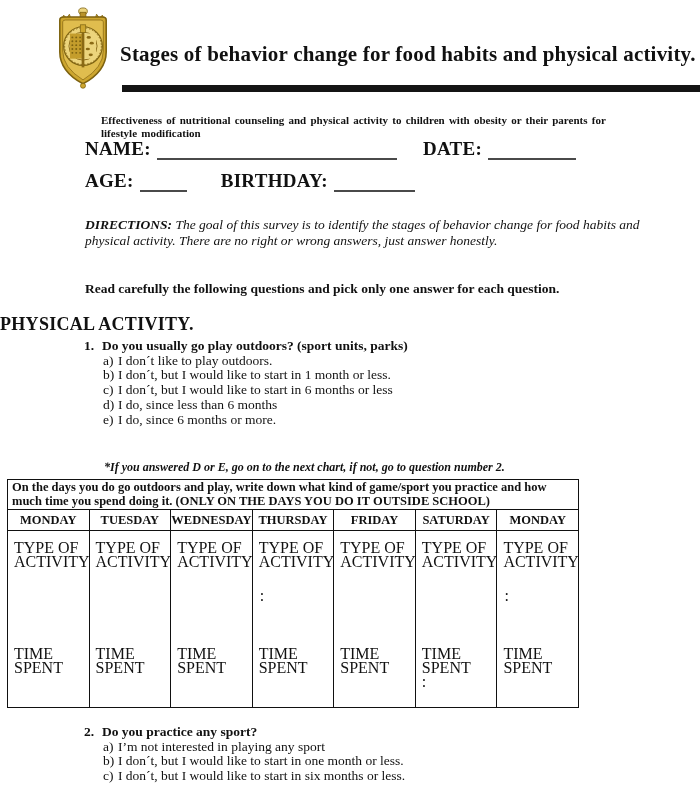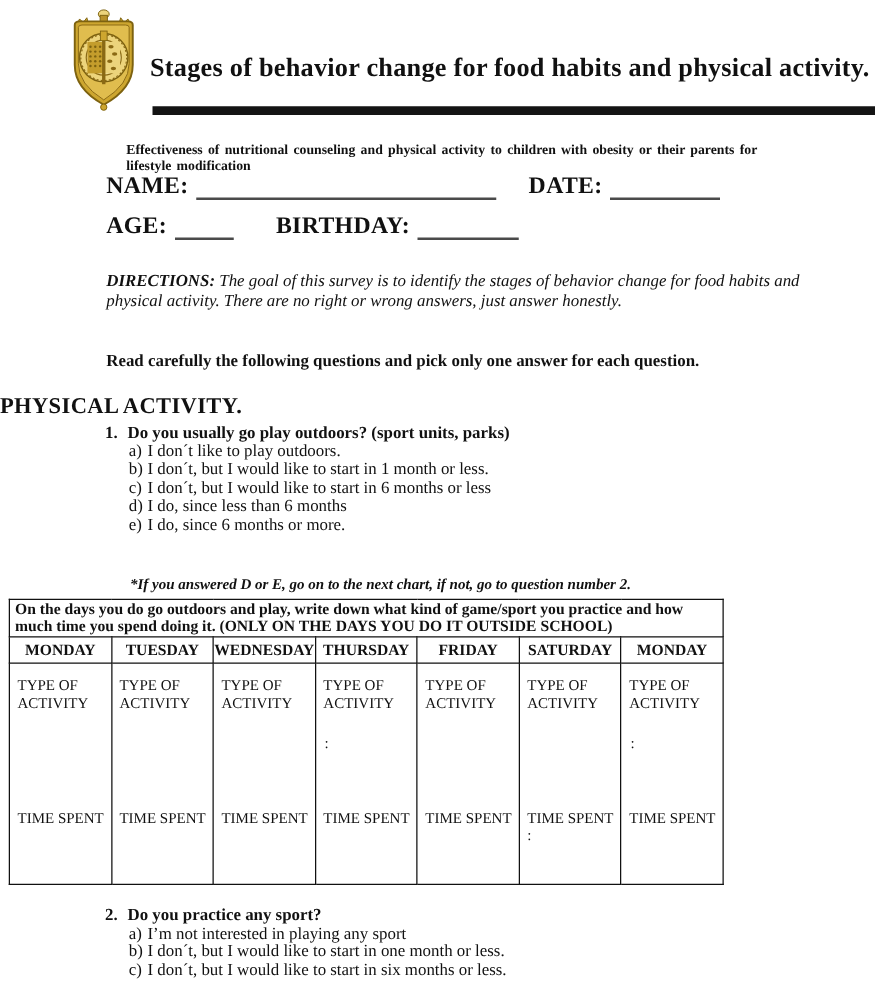--- a/index.html
+++ b/index.html
@@ -35,21 +35,21 @@
   .q-line{display:flex;font-weight:bold;}
   .q-num{width:18px;}
   .option{display:flex;margin-left:19px;}
   .opt-letter{width:15px;}
   .note{position:absolute;left:88px;top:444px;margin:16px;font-size:12px;font-weight:bold;font-style:italic;}
   
   .activity-table{position:absolute;left:7px;top:479px;width:572px;border-collapse:collapse;table-layout:fixed;}
   .activity-table,.activity-table td,.activity-table th{border:1.5px solid #111;}
   .caption-cell{font-size:12.5px;font-weight:bold;line-height:13.5px;padding:1px 4px;text-align:left;}
   .day-cell{font-size:12.5px;font-weight:bold;text-align:center;height:20px;padding:0;}
-  .body-cell{position:relative;height:176px;vertical-align:top;font-size:12px;padding:0;}
+  .body-cell{position:relative;height:176px;vertical-align:top;font-size:16px;padding:0;}
   .cell-type{position:absolute;top:10px;left:6px;right:4px;line-height:14px;}
   .cell-type-colon{position:absolute;top:56px;left:7px;}
   .cell-time{position:absolute;top:116px;left:6px;right:2px;line-height:14px;}
   .cell-time-colon{display:block;}
 </style>
 </head>
 <body>
 
 <div class="page">
 

